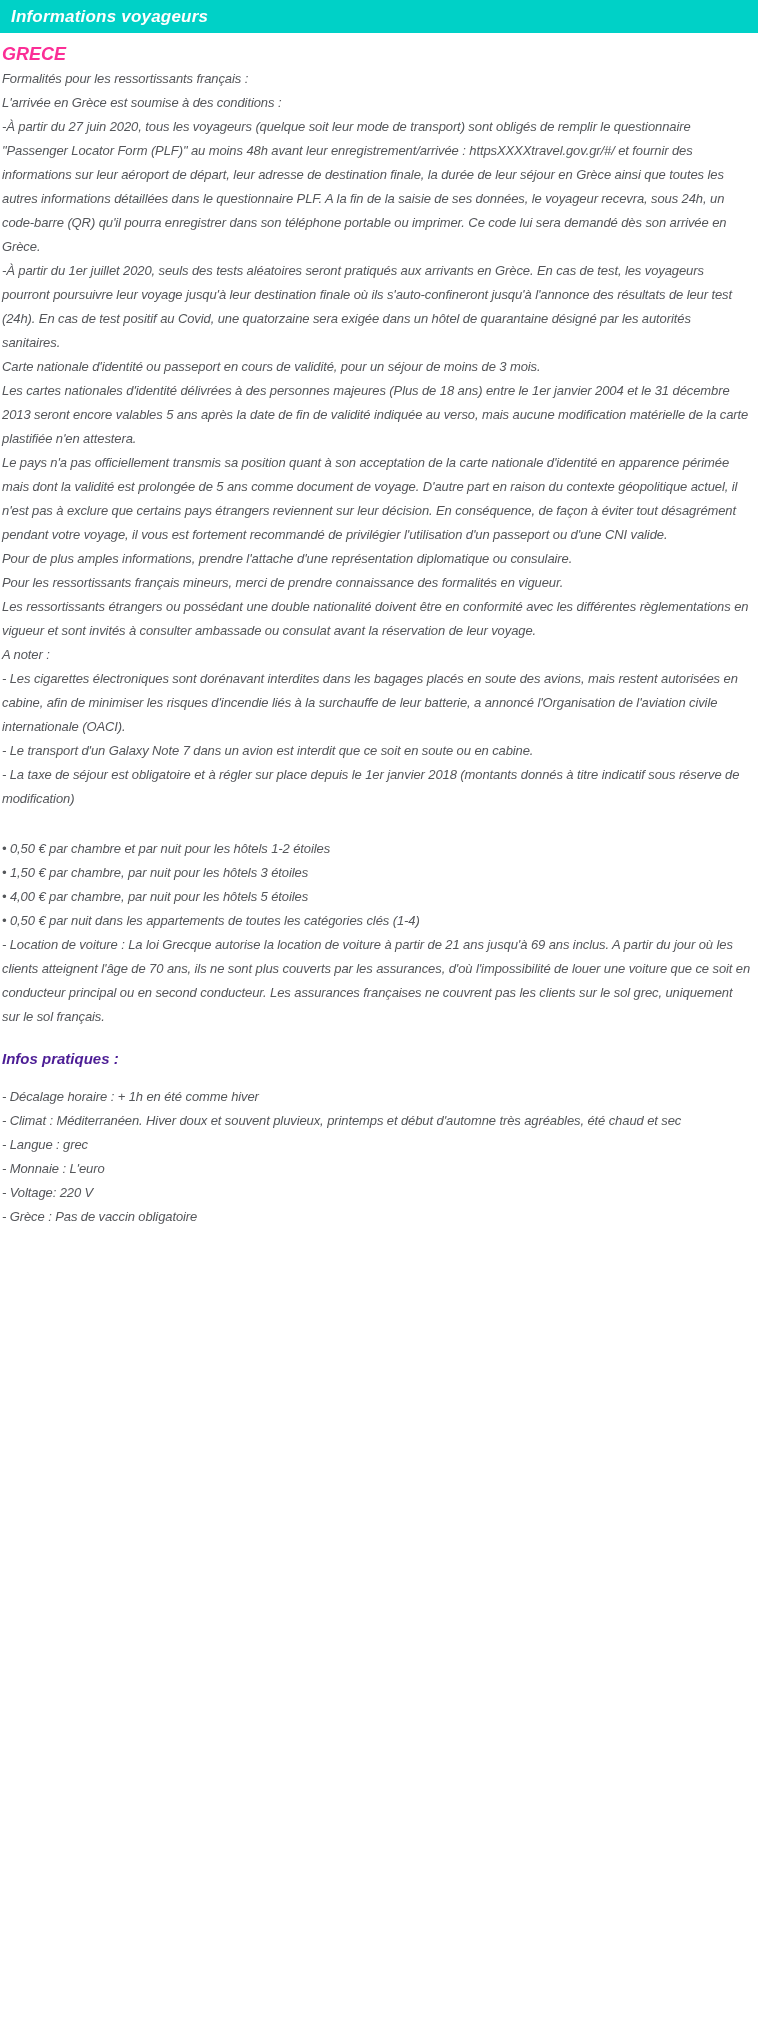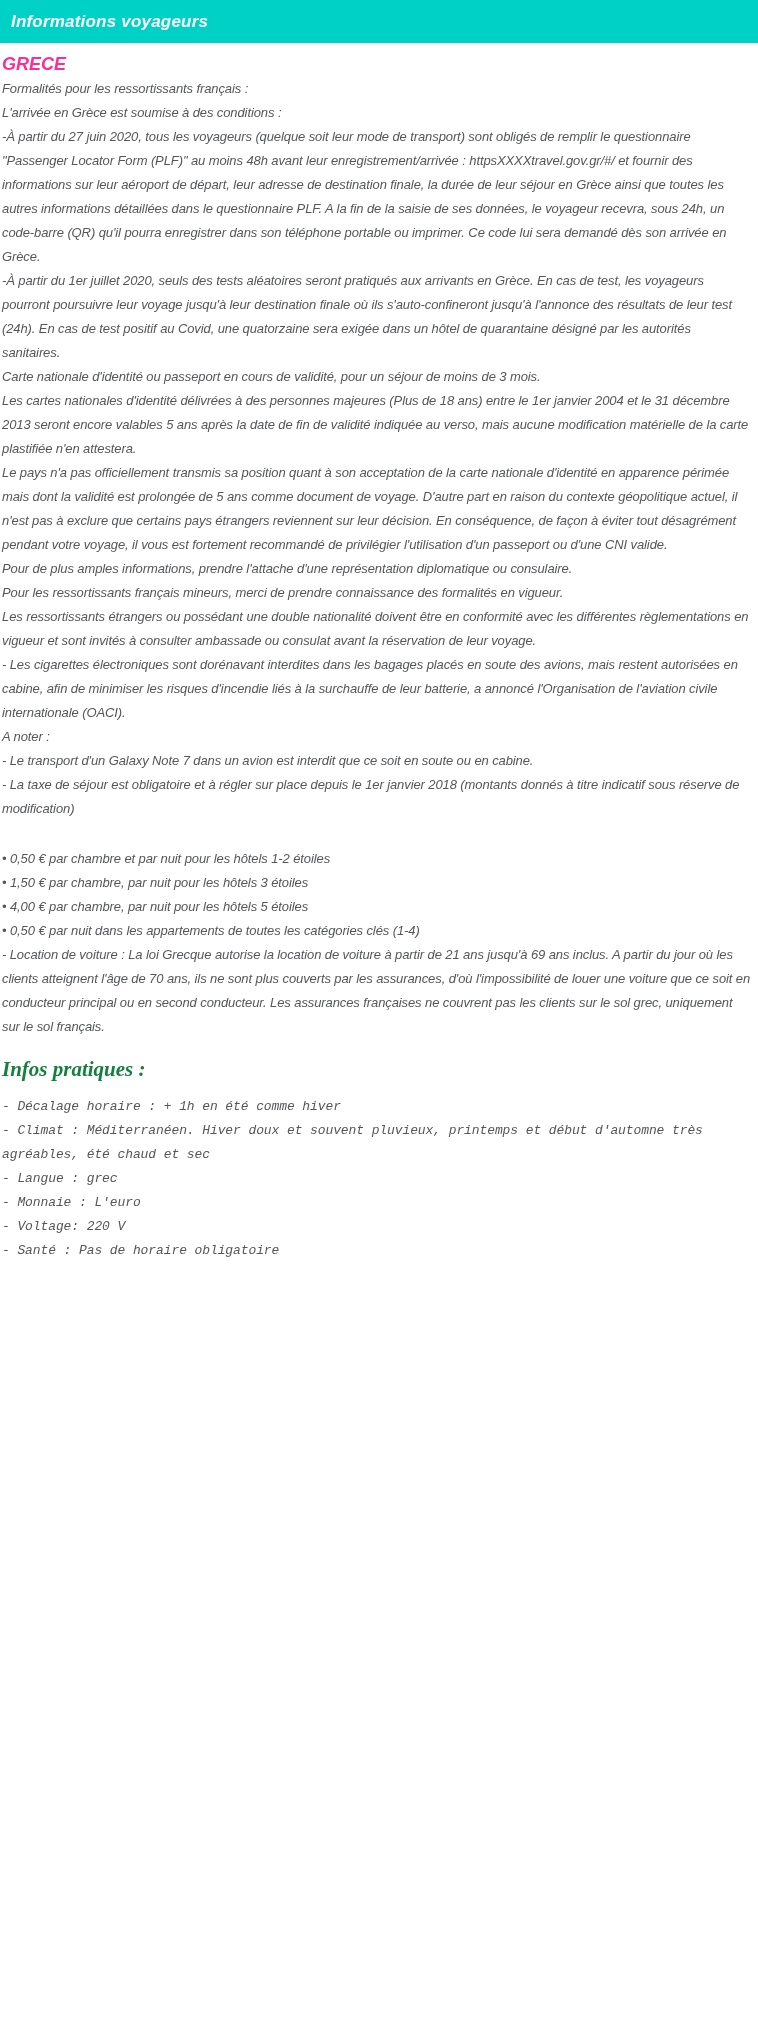--- a/index.html
+++ b/index.html
@@ -10,21 +10,21 @@
   body {
     width: 758px;
     min-height: 2023px;
     font-family: "Liberation Sans", sans-serif;
     font-style: italic;
     color: #54565a;
     overflow-x: hidden;
   }
   
   .title-bar {
-    height: 43px;
+    height: 33px;
     background: #00d1c7;
     display: flex;
     align-items: center;
   }
   .title-bar .bar-title {
     color: #ffffff;
     font-weight: bold;
     font-style: italic;
     font-size: 17px;
     padding-left: 11px;
@@ -35,39 +35,38 @@
   }
   h1.country-title {
     color: #fb2e96;
     font-size: 18px;
     font-weight: bold;
     font-style: italic;
     line-height: 26px;
     margin: 8px 0 0 0;
   }
   h2.section-title {
-    color: #15803d;
-    font-size: 21px;
+    color: #4c1d95;
+    font-size: 15px;
     font-weight: bold;
     font-style: italic;
     line-height: 28px;
     margin: 16px 0 0 0;
-    font-family: Liberation Serif, serif;
   }
   p.doc-p {
     font-size: 13px;
     line-height: 24px;
     margin: 0;
     white-space: pre-line;
     letter-spacing: -0.1px;
   }
   .list p.doc-p { margin: 0; }
   
   .mt17  { margin-top: 26px; }
-  .mt12  { margin-top: 12px; font-family: Liberation Mono, monospace; }
+  .mt12  { margin-top: 12px; }
   .mt19  { margin-top: 19px; }
   .mt41  { margin-top: 41px; }
   .mt54  { margin-top: 54px; }
   .mt55  { margin-top: 55px; }
   .mt56  { margin-top: 56px; }
   .mt57  { margin-top: 57px; }
   .mt65  { margin-top: 65px; }
   .mt96  { margin-top: 96px; }
 </style>
 </head>
@@ -92,23 +91,23 @@
 Les cartes nationales d'identité délivrées à des personnes majeures (Plus de 18 ans) entre le 1er janvier 2004 et le 31 décembre 2013 seront encore valables 5 ans après la date de fin de validité indiquée au verso, mais aucune modification matérielle de la carte plastifiée n'en attestera.
 Le pays n'a pas officiellement transmis sa position quant à son acceptation de la carte nationale d'identité en apparence périmée mais dont la validité est prolongée de 5 ans comme document de voyage. D'autre part en raison du contexte géopolitique actuel, il n'est pas à exclure que certains pays étrangers reviennent sur leur décision. En conséquence, de façon à éviter tout désagrément pendant votre voyage, il vous est fortement recommandé de privilégier l'utilisation d'un passeport ou d'une CNI valide.</p>
 
 
   <p class="doc-p mt55">Pour de plus amples informations, prendre l'attache d'une représentation diplomatique ou consulaire.</p>
 
   <p class="doc-p mt55">Pour les ressortissants français mineurs, merci de prendre connaissance des formalités en vigueur.</p>
 
   <p class="doc-p mt41">Les ressortissants étrangers ou possédant une double nationalité doivent être en conformité avec les différentes règlementations en vigueur et sont invités à consulter ambassade ou consulat avant la réservation de leur voyage.</p>
 
+  <p class="doc-p mt96">A noter :</p>
+
   <p class="doc-p mt57">- Les cigarettes électroniques sont dorénavant interdites dans les bagages placés en soute des avions, mais restent autorisées en cabine, afin de minimiser les risques d'incendie liés à la surchauffe de leur batterie, a annoncé l'Organisation de l'aviation civile internationale (OACI).</p>
-
-  <p class="doc-p mt96">A noter :</p>
 
   <p class="doc-p mt54">- Le transport d'un Galaxy Note 7 dans un avion est interdit que ce soit en soute ou en cabine.</p>
 
   <p class="doc-p mt57">- La taxe de séjour est obligatoire et à régler sur place depuis le 1er janvier 2018 (montants donnés à titre indicatif sous réserve de modification)</p>
 
   <div class="list mt17">
     <p class="doc-p">• 0,50 € par chambre et par nuit pour les hôtels 1-2 étoiles</p>
     <p class="doc-p">• 1,50 € par chambre, par nuit pour les hôtels 3 étoiles</p>
     <p class="doc-p">• 4,00 € par chambre, par nuit pour les hôtels 5 étoiles</p>
     <p class="doc-p">• 0,50 € par nuit dans les appartements de toutes les catégories clés (1-4)</p>
@@ -117,16 +116,16 @@
   <p class="doc-p mt54">- Location de voiture :  La loi Grecque autorise la location de voiture à partir de 21 ans jusqu'à 69 ans inclus. A partir du jour où les clients atteignent l'âge de 70 ans, ils ne sont plus couverts par les assurances, d'où l'impossibilité de louer une voiture que ce soit en conducteur principal ou en second conducteur. Les assurances françaises ne couvrent pas les clients sur le sol grec, uniquement sur le sol français.</p>
 
   <h2 class="section-title">Infos pratiques :</h2>
 
   <div class="list mt12">
     <p class="doc-p">- Décalage horaire : + 1h en été comme hiver</p>
     <p class="doc-p">- Climat : Méditerranéen. Hiver doux et souvent pluvieux, printemps et début d'automne très agréables, été chaud et sec</p>
     <p class="doc-p">- Langue : grec</p>
     <p class="doc-p">- Monnaie : L'euro</p>
     <p class="doc-p">- Voltage: 220 V</p>
-    <p class="doc-p">- Santé : Pas de horaire obligatoire</p>
+    <p class="doc-p">- Grèce : Pas de vaccin obligatoire</p>
   </div>
 
 </main>
 
 </body></html>

